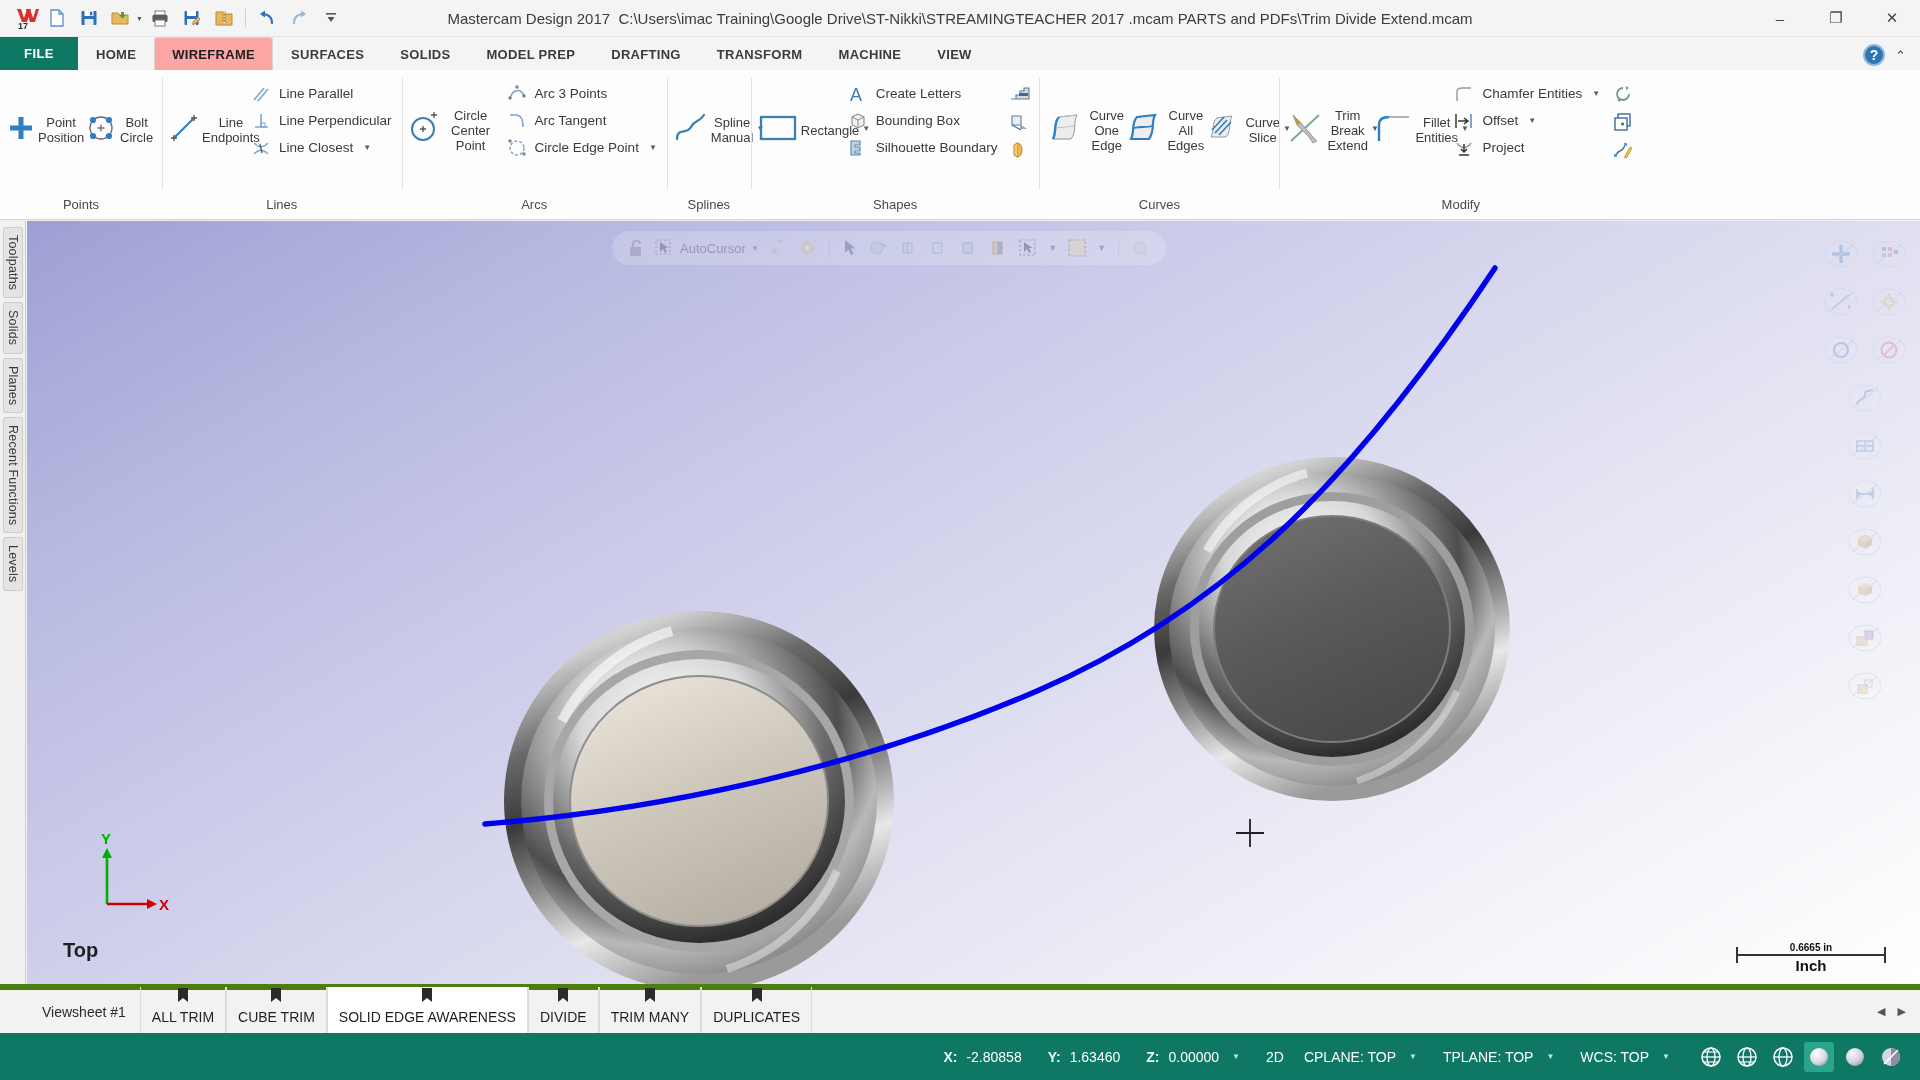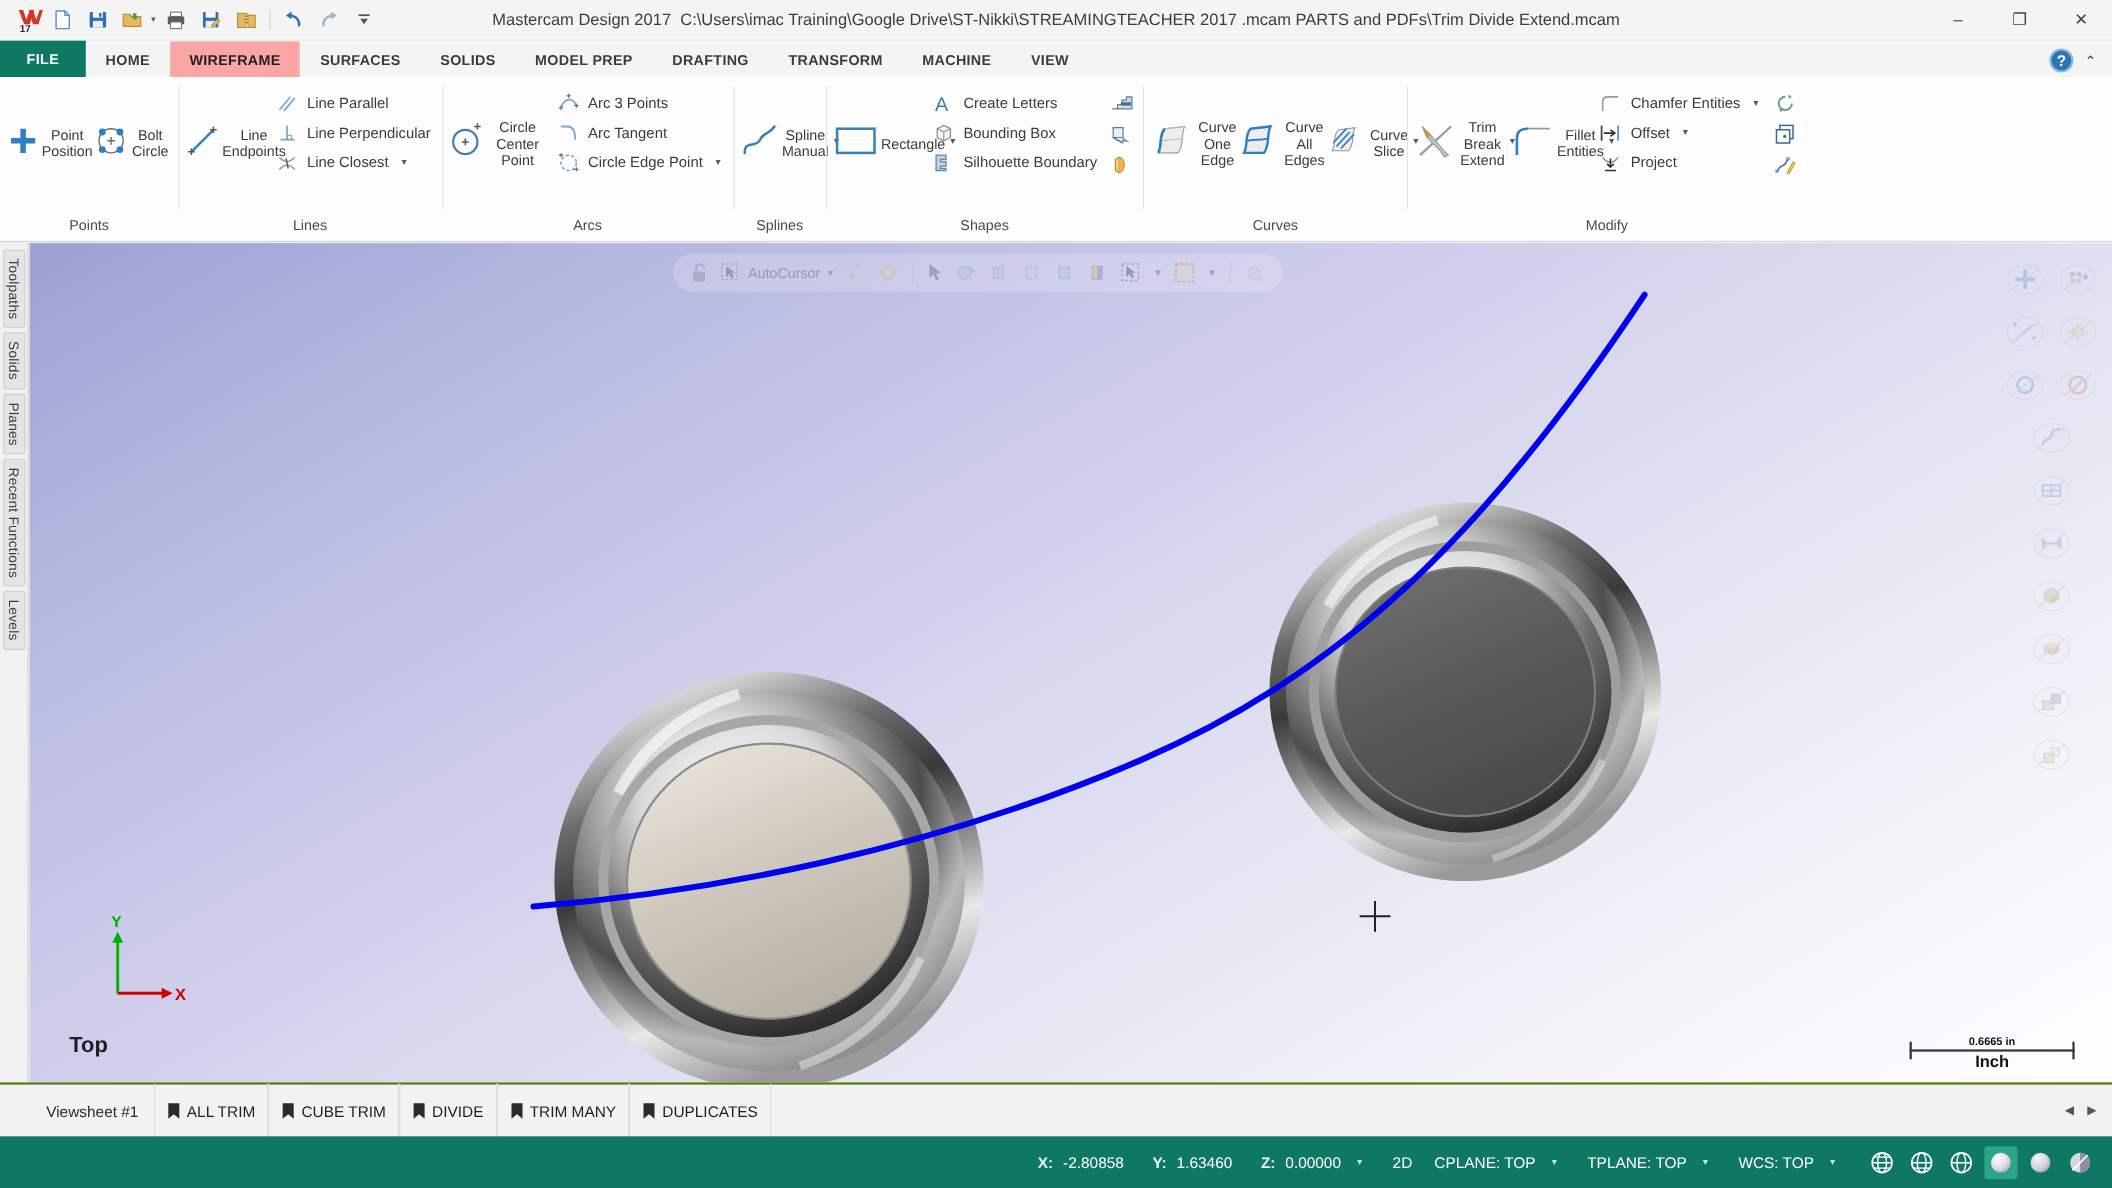--- a/index.html
+++ b/index.html
@@ -177,28 +177,28 @@
     background: #333;
   }
   .scale-bar::before { left: 0; } .scale-bar::after { right: 0; }
   .scale-unit { font-size: 15px; font-weight: bold; color: #111; }
 
   .cursor-cross { position: absolute; left: 1208px; top: 597px; }
 
   
   .sheetbar {
     position: absolute; left: 0; bottom: 47px; width: 1920px; height: 49px;
-    background: #f2f2f2; border-top: 2px solid #4d7c0f;
+    background: #f2f2f2; border-top: 6px solid #4d7c0f;
     display: flex; align-items: center; padding-left: 42px;
   }
   .sheet-lbl { font-size: 14px; color: #2b2b2b; margin-right: 14px; }
   .sheet-tab {
     display: flex; align-items: center; gap: 6px; height: 49px;
     padding: 0 11px; font-size: 14px; color: #1f1f1f;
-    border-left: 1px solid #dcdcdc; border-right: 1px solid #dcdcdc;
+    border-left: 1px solid #dcdcdc; border-right: 1px solid #dcdcdc; flex-direction: column;
   }
   .sheet-tab.active { background: #fff; }
   .sheet-nav {
     margin-left: auto; display: flex; align-items: center; gap: 12px;
     padding-right: 14px; font-size: 11px; color: #555;
   }
 
   
   .statusbar {
     position: absolute; left: 0; bottom: 0; width: 1920px; height: 47px;
@@ -971,20 +971,26 @@
           <path d="M1 1 h10 v14 l-5 -4 -5 4 z" fill="#2b2b2b"></path>
         </svg>
       <span>ALL TRIM</span>
     </div>
     <div class="sheet-tab">
       <svg width="12" height="16" viewBox="0 0 12 16">
           <path d="M1 1 h10 v14 l-5 -4 -5 4 z" fill="#2b2b2b"></path>
         </svg>
       <span>CUBE TRIM</span>
     </div>
+    <div class="sheet-tab active">
+      <svg width="12" height="16" viewBox="0 0 12 16">
+          <path d="M1 1 h10 v14 l-5 -4 -5 4 z" fill="#2b2b2b"></path>
+        </svg>
+      <span>SOLID EDGE AWARENESS</span>
+    </div>
     <div class="sheet-tab">
       <svg width="12" height="16" viewBox="0 0 12 16">
           <path d="M1 1 h10 v14 l-5 -4 -5 4 z" fill="#2b2b2b"></path>
         </svg>
       <span>DIVIDE</span>
     </div>
     <div class="sheet-tab">
       <svg width="12" height="16" viewBox="0 0 12 16">
           <path d="M1 1 h10 v14 l-5 -4 -5 4 z" fill="#2b2b2b"></path>
         </svg>

